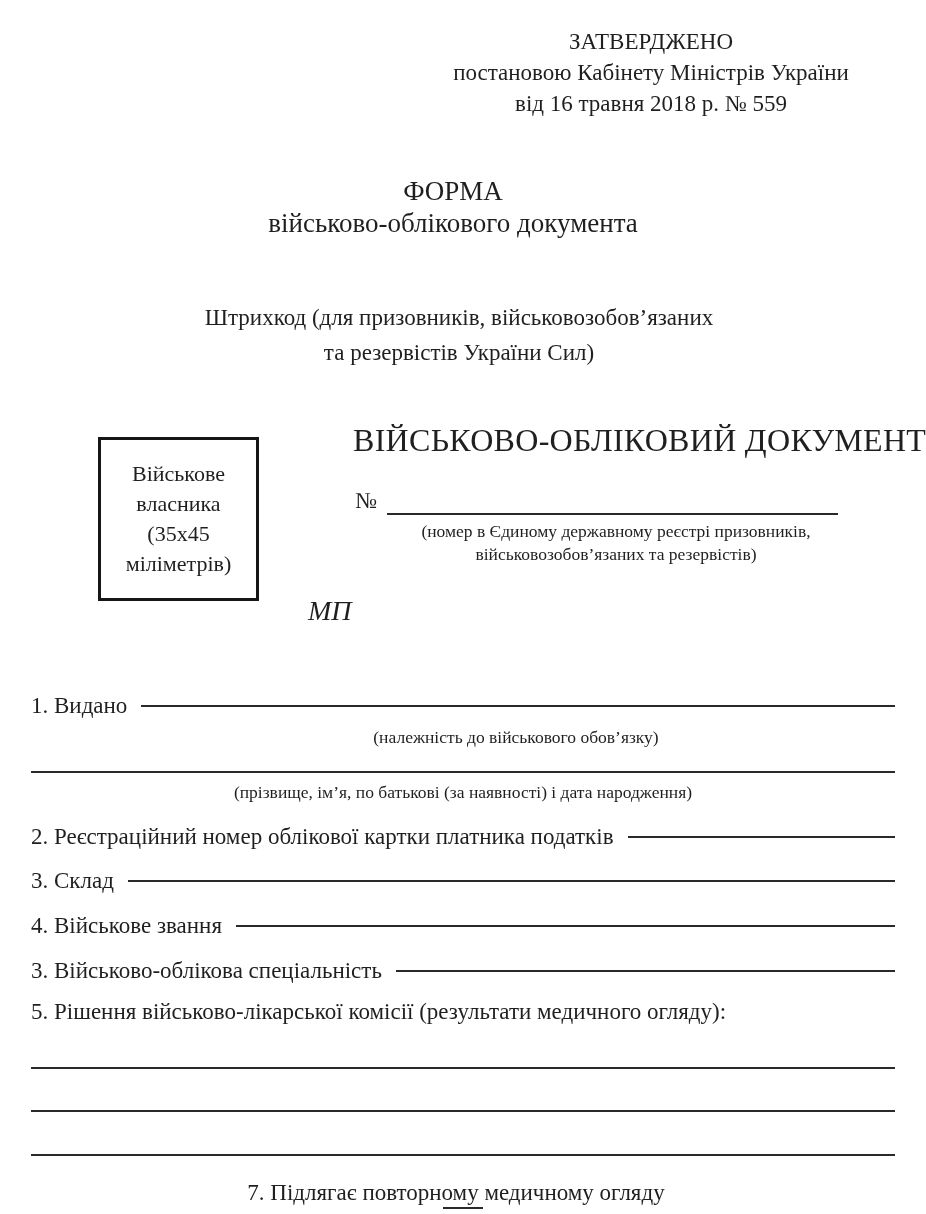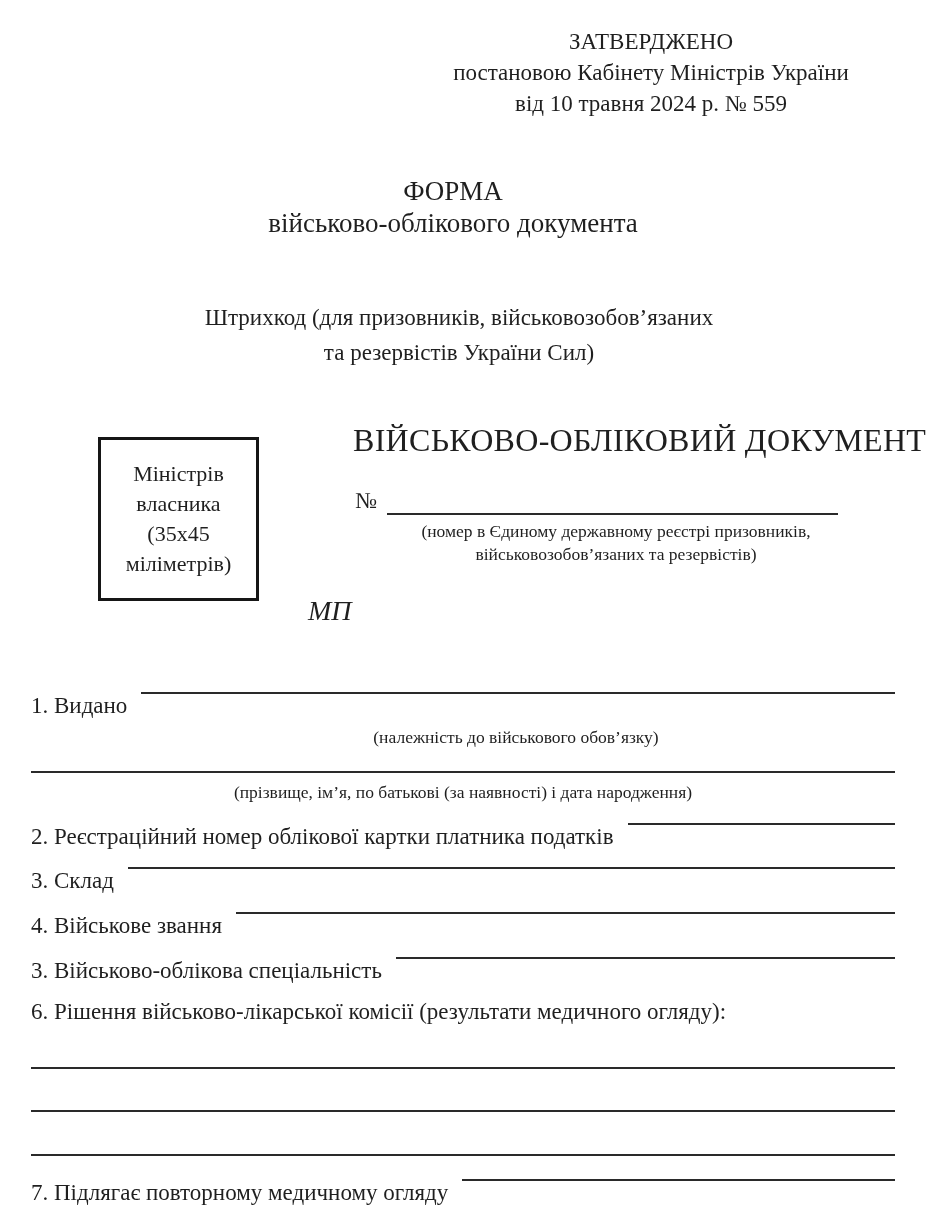--- a/index.html
+++ b/index.html
@@ -69,61 +69,61 @@
   .num-fill { flex:1 1 auto; border-bottom:2px solid #2a2a2a; }
   .num-caption {
     margin-top:5px; margin-left:94px;
     width:428px;
     text-align:center;
     font-size:17.5px; line-height:23px;
   }
   .mp { margin-top:30px; font-size:28px; line-height:30px;font-style:italic; }
   
   .fields { margin-top:66px; font-size:23px; }
-  .field-row { display:flex; align-items:flex-start; line-height:28px; }
+  .field-row { display:flex; align-items:center; line-height:28px; }
   .field-row .label { white-space:nowrap; padding-right:14px; }
   .fill { flex:1 1 auto; border-bottom:2px solid #2a2a2a; min-width:40px; }
   .rule { border-bottom:2px solid #2a2a2a; height:0; }
   .caption { font-size:17.5px; line-height:23px; text-align:center; }
   .cap-under-line1 { margin-top:6px; margin-left:106px; width:758px; }
   .cap-fullwidth { margin-top:8px; width:100%; }
   .mt-rule1 { margin-top:22px; }
   .row-f2 { margin-top:19px; }
   .row-f3 { margin-top:16px; }
   .row-f4 { margin-top:17px; }
   .row-f5 { margin-top:17px; }
   .row-f6 { margin-top:13px; }
   .f6-rule { margin-top:41px; }
   .f6-rule-last { margin-top:42px; }
-  .row-f7 { margin-top:23px; }
+  .row-f7 { margin-top:23px;flex-direction:column; }
 </style>
 </head>
 <body>
 
 <div class="page">
 
   <div class="approval">
     <div>ЗАТВЕРДЖЕНО</div>
     <div>постановою Кабінету Міністрів України</div>
-    <div>від 10 травня 2024 р. № 559</div>
+    <div>від 16 травня 2018 р. № 559</div>
   </div>
 
   <div class="form-heading">
     <div>ФОРМА</div>
     <div>військово-облікового документа</div>
   </div>
 
   <div class="barcode-note">
     <div>Штрихкод (для призовників, військовозобов’язаних</div>
     <div>та резервістів України Сил)</div>
   </div>
 
   <div class="header-row">
     <div class="photo-box">
-      <div>Міністрів</div>
+      <div>Військове</div>
       <div>власника</div>
       <div>(35х45</div>
       <div>міліметрів)</div>
     </div>
     <div class="title-col">
       <div class="doc-title">ВІЙСЬКОВО-ОБЛІКОВИЙ ДОКУМЕНТ</div>
       <div class="num-row">
         <span class="num-label">№</span>
         <span class="fill num-fill"></span>
       </div>
@@ -159,21 +159,21 @@
       <span class="label">4. Військове звання</span>
       <span class="fill"></span>
     </div>
 
     <div class="field-row row-f5">
       <span class="label">3. Військово-облікова спеціальність</span>
       <span class="fill"></span>
     </div>
 
     <div class="field-row row-f6">
-      <span class="label">6. Рішення військово-лікарської комісії (результати медичного огляду):</span>
+      <span class="label">5. Рішення військово-лікарської комісії (результати медичного огляду):</span>
     </div>
     <div class="rule f6-rule"></div>
     <div class="rule f6-rule"></div>
     <div class="rule f6-rule-last"></div>
 
     <div class="field-row row-f7">
       <span class="label">7. Підлягає повторному медичному огляду</span>
       <span class="fill"></span>
     </div>
 

